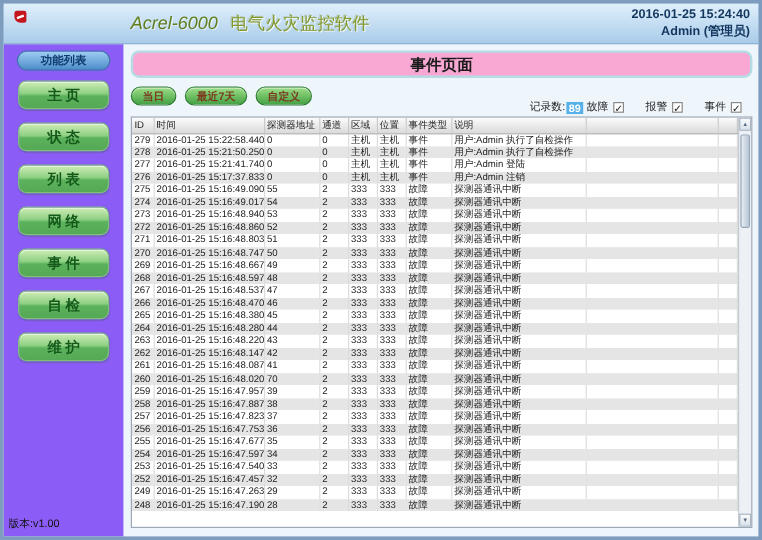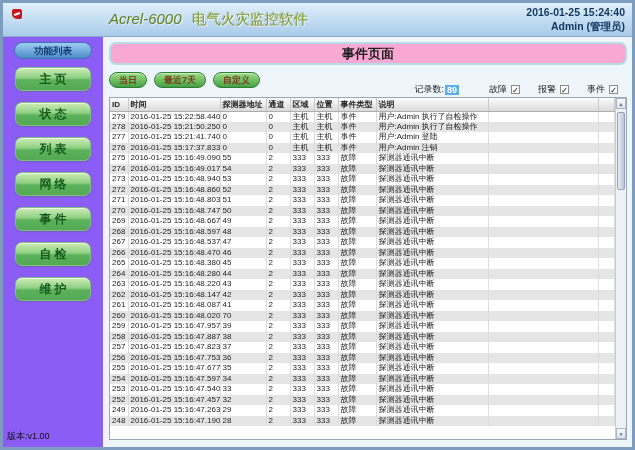--- a/index.html
+++ b/index.html
@@ -44,36 +44,36 @@
   
   .main { position:absolute; left:100px; top:34px; right:0; bottom:0; background:#eef5fb; }
   .page-title-bar { position:absolute; left:6px; top:5px; right:5px; height:23px;
     background:#f9a8d4; border:2px solid #b5dbe4; border-radius:7px;
     text-align:center; font-size:13px; font-weight:bold; color:#1c1c1c; line-height:20px; }
   .toolbar-buttons { position:absolute; left:6px; top:35px; display:flex; gap:7px; }
   .tb-btn { height:16px; padding:0 9px; border-radius:8px;
     background:linear-gradient(#9ddd86, var(--button_green,#44a244));
     border:1px solid #2e7d32; box-shadow:inset 0 1px 0 rgba(255,255,255,.5);
     color:#7b3a1e; font-size:9px; font-weight:bold; line-height:14px; cursor:pointer; }
-  .records { position:absolute; right:14px; top:46px; display:flex; align-items:center; gap:30px;
+  .records { position:absolute; right:14px; top:46px; display:flex; align-items:center; gap:3px;
     font-size:9px; color:#222; }
   .rec-count-wrap { display:flex; align-items:center; }
   .count { background:var(--count_highlight,#57b0e8); color:#fff; font-weight:bold; padding:0 2px; margin-left:1px; }
   .filter { display:flex; align-items:center; gap:4px; }
   .checkbox { display:inline-block; width:9px; height:9px; background:#fff; border:1px solid #8a8a8a;
     font-size:8.5px; line-height:8px; text-align:center; color:#1a1a1a; cursor:pointer; }
 
   
   .table-wrap { position:absolute; left:6px; top:60px; right:5px; bottom:7px;
     border:1px solid #9aa7b4; background:#fff; overflow:hidden; }
   table.grid { border-collapse:collapse; table-layout:fixed; width:calc(100% - 11px);
     font-size:8px; color:#222; }
   .grid th { height:13px; background:linear-gradient(#fcfcfc,#dadada);
     border-right:1px solid #c9c9c9; border-bottom:1px solid #aeaeae;
-    font-weight:bold; text-align:left; padding:0 2px; white-space:nowrap; overflow:hidden; font-size:8px; }
+    font-weight:normal; text-align:left; padding:0 2px; white-space:nowrap; overflow:hidden; font-size:8px; }
   .grid td { height:10.5px; line-height:10px; padding:0 2px; border-right:1px solid #dcdcdc;
     white-space:nowrap; overflow:hidden; }
   .grid tbody tr:nth-child(even) td { background:#e5e5e5; }
   .grid tbody tr { cursor:default; }
 
   
   .vscroll { position:absolute; right:0; top:0; bottom:0; width:11px;
     background:#edf1f6; border-left:1px solid #c5ccd4; }
   .sb-btn { position:absolute; left:0; width:10px; height:11px; background:linear-gradient(#fafbfc,#d9e1ea);
     border:1px solid #aab6c4; color:#5a6c80; font-size:5px; text-align:center; line-height:10px; cursor:pointer; }

